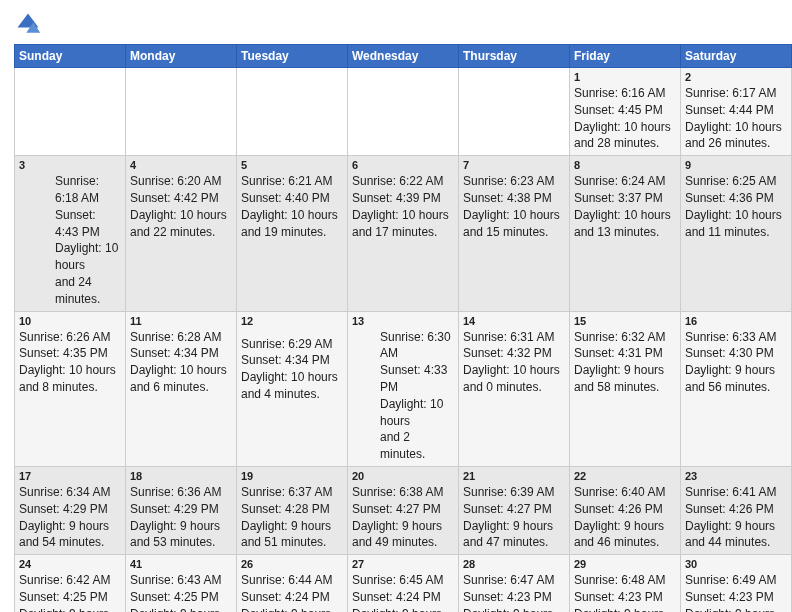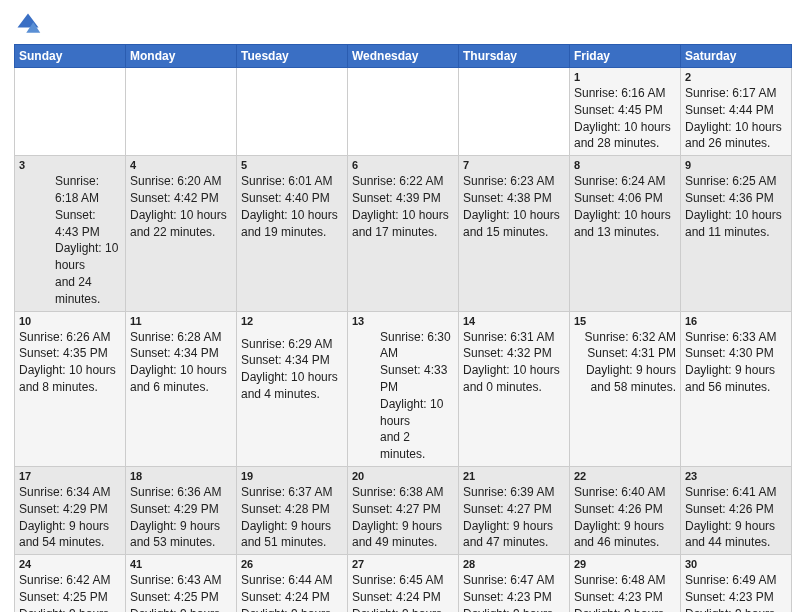--- a/index.html
+++ b/index.html
@@ -167,21 +167,21 @@
           </td>
           <td>
             <span class="day-num">4</span>
             <div class="day-info" style="white-space: pre-line;">Sunrise: 6:20 AM
 Sunset: 4:42 PM
 Daylight: 10 hours
 and 22 minutes.</div>
           </td>
           <td>
             <span class="day-num">5</span>
-            <div class="day-info" style="white-space: pre-line;">Sunrise: 6:01 AM
+            <div class="day-info" style="white-space: pre-line;">Sunrise: 6:21 AM
 Sunset: 4:40 PM
 Daylight: 10 hours
 and 19 minutes.</div>
           </td>
           <td>
             <span class="day-num">6</span>
             <div class="day-info" style="white-space: pre-line;">Sunrise: 6:22 AM
 Sunset: 4:39 PM
 Daylight: 10 hours
 and 17 minutes.</div>
@@ -189,21 +189,21 @@
           <td>
             <span class="day-num">7</span>
             <div class="day-info" style="white-space: pre-line;">Sunrise: 6:23 AM
 Sunset: 4:38 PM
 Daylight: 10 hours
 and 15 minutes.</div>
           </td>
           <td>
             <span class="day-num">8</span>
             <div class="day-info" style="white-space: pre-line;">Sunrise: 6:24 AM
-Sunset: 4:06 PM
+Sunset: 3:37 PM
 Daylight: 10 hours
 and 13 minutes.</div>
           </td>
           <td>
             <span class="day-num">9</span>
             <div class="day-info" style="white-space: pre-line;">Sunrise: 6:25 AM
 Sunset: 4:36 PM
 Daylight: 10 hours
 and 11 minutes.</div>
           </td>
@@ -239,21 +239,21 @@
           </td>
           <td>
             <span class="day-num">14</span>
             <div class="day-info" style="white-space: pre-line;">Sunrise: 6:31 AM
 Sunset: 4:32 PM
 Daylight: 10 hours
 and 0 minutes.</div>
           </td>
           <td>
             <span class="day-num">15</span>
-            <div class="day-info" style="white-space: pre-line; text-align: right;">Sunrise: 6:32 AM
+            <div class="day-info" style="white-space: pre-line;">Sunrise: 6:32 AM
 Sunset: 4:31 PM
 Daylight: 9 hours
 and 58 minutes.</div>
           </td>
           <td>
             <span class="day-num">16</span>
             <div class="day-info" style="white-space: pre-line;">Sunrise: 6:33 AM
 Sunset: 4:30 PM
 Daylight: 9 hours
 and 56 minutes.</div>

